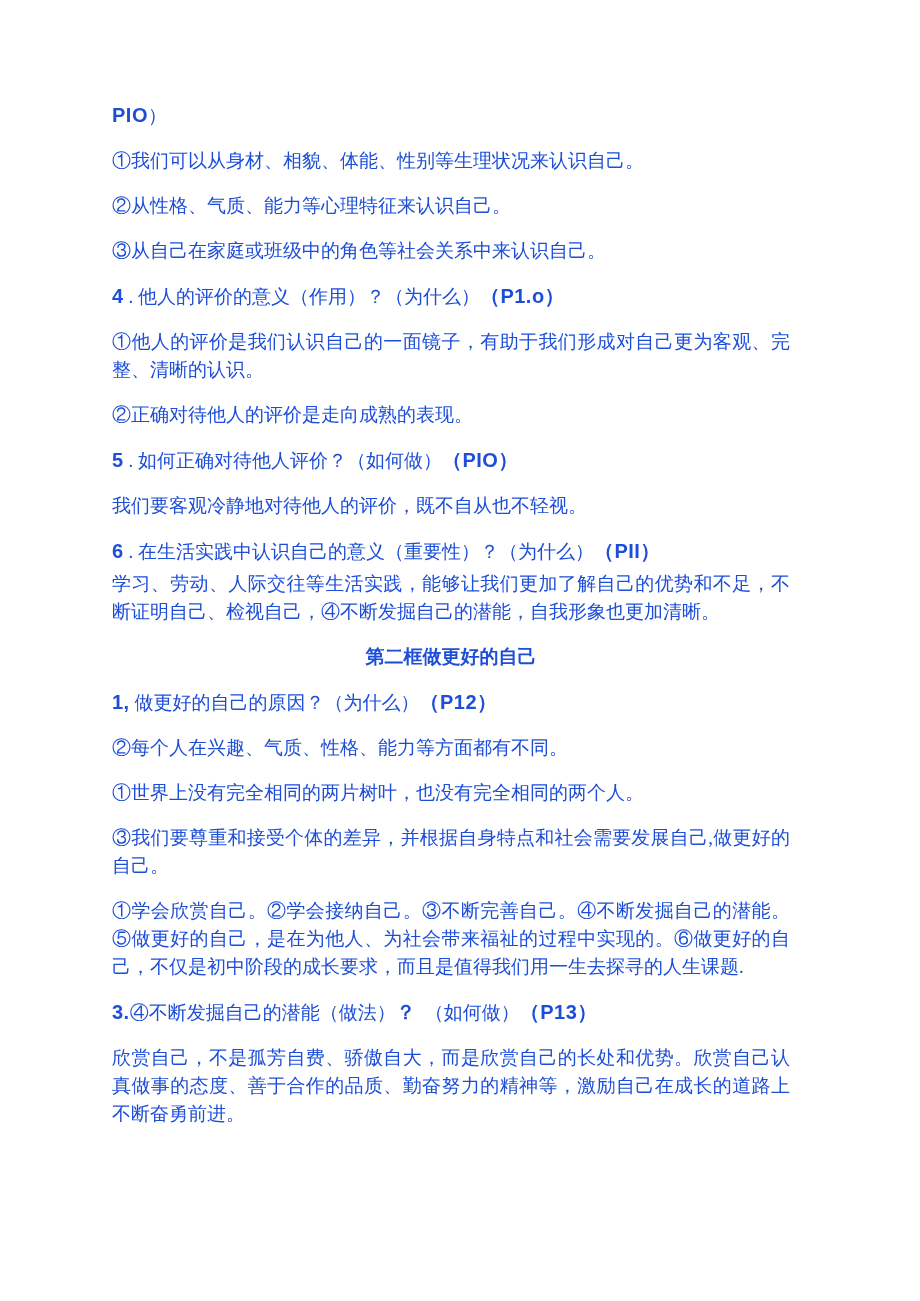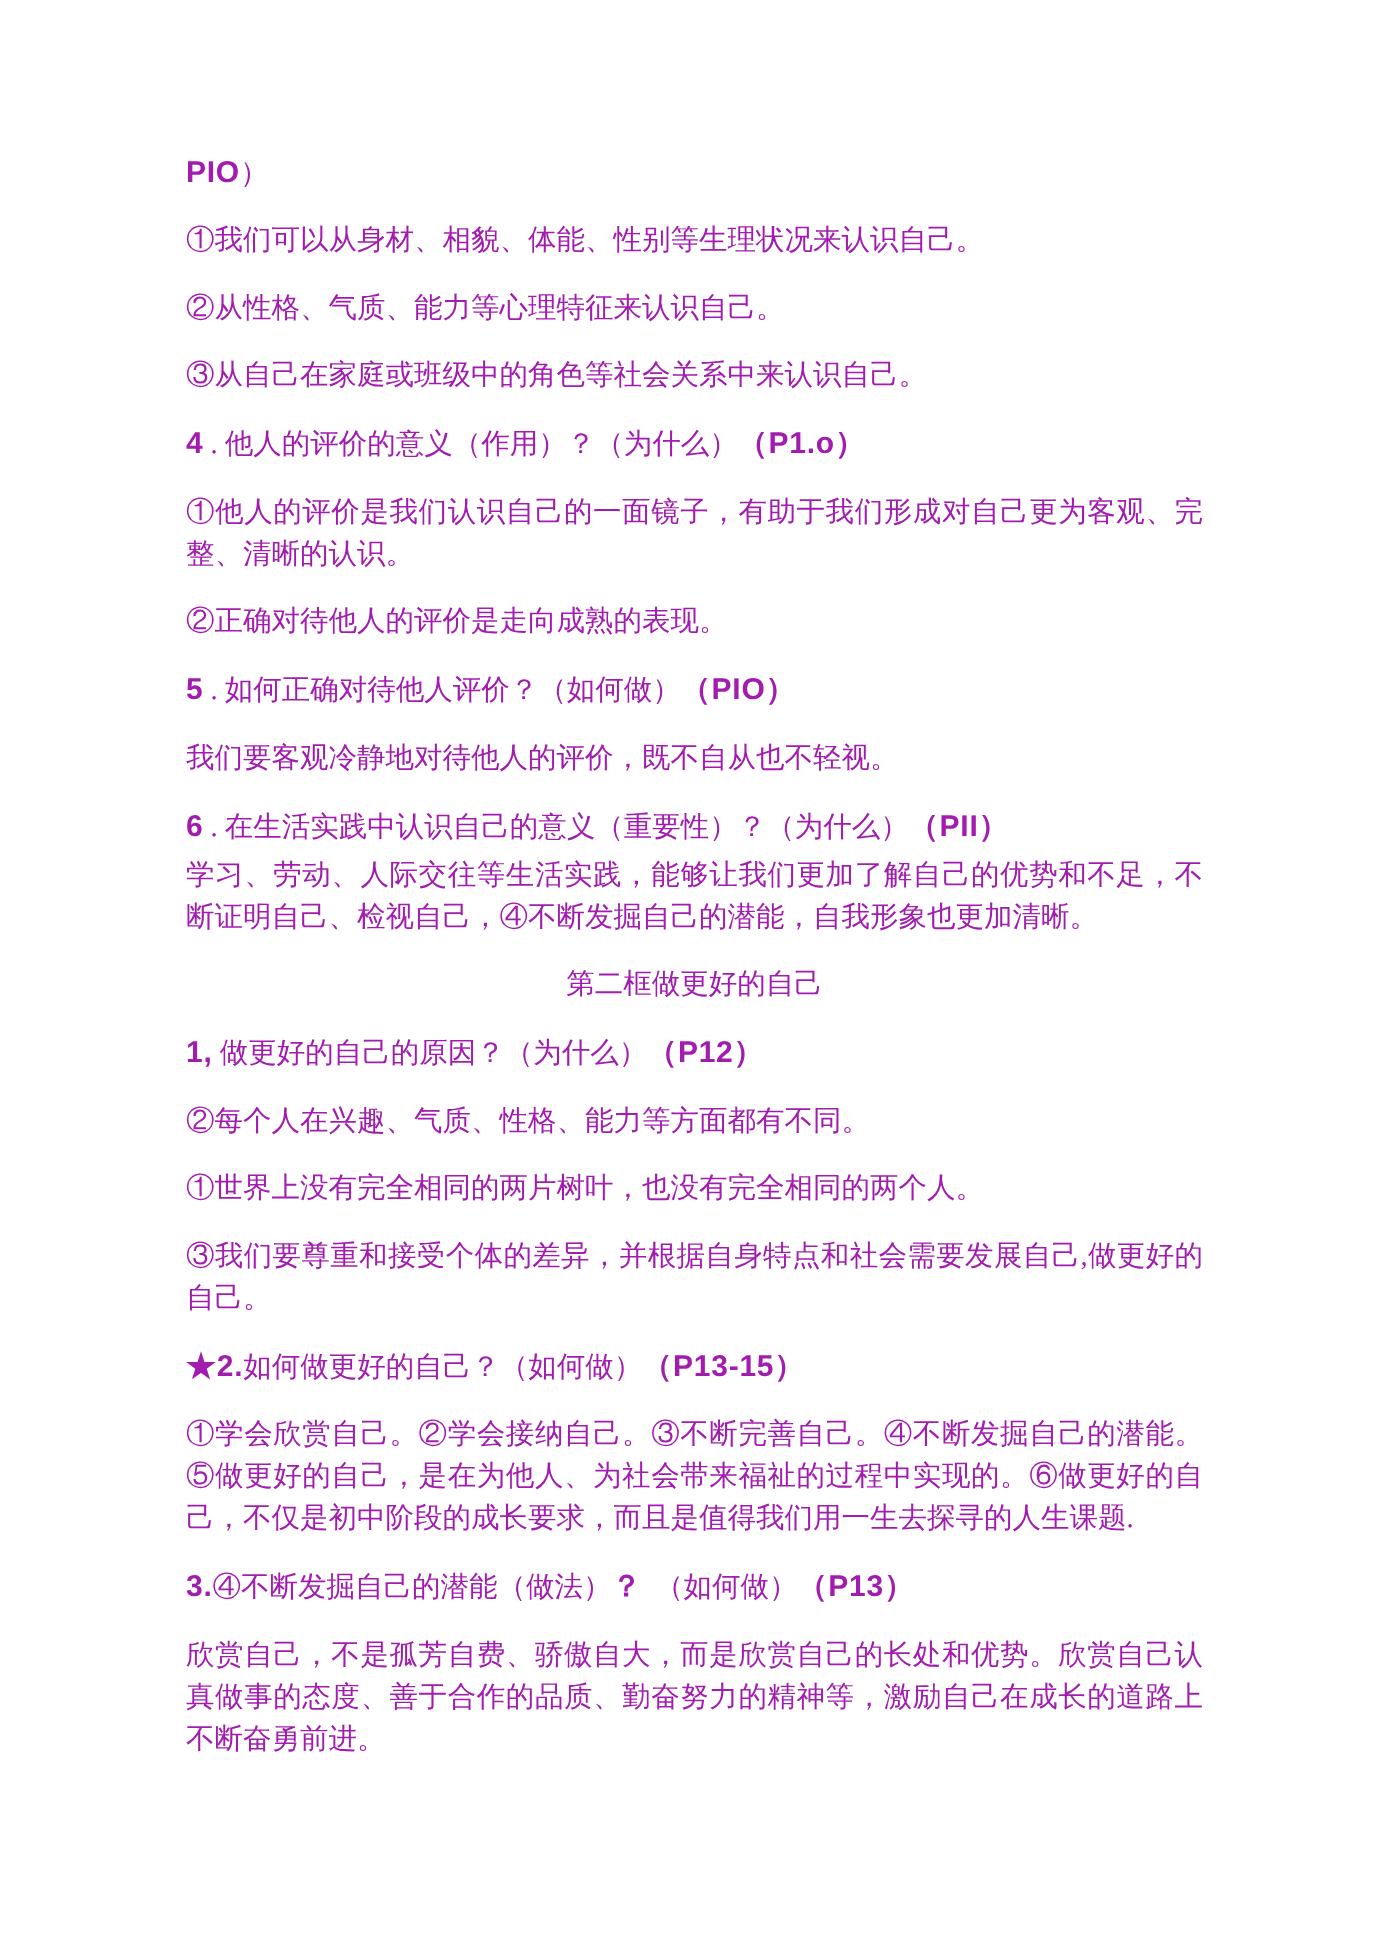--- a/index.html
+++ b/index.html
@@ -10,40 +10,40 @@
   .page {
     position: relative;
     width: 920px;
     height: 1301px;
     background: #ffffff;
     overflow: hidden;
     color: #1a1a1a;
   }
   .doc {
     position: absolute;
-    left: 124px;
+    left: 112px;
     top: 101px;
     width: 678px;
     font-family: "Liberation Serif", serif;
     font-size: 19px;
     line-height: 28px;
-    color: #a21caf;
+    color: #1d4ed8;
     text-align: justify;
   }
   .blk {
     margin: 0 0 17px 0;
     font-weight: 400;
   }
   .blk.tight {
     margin-bottom: 4px;
   }
   .section-title {
     text-align: center;
     margin: 12px 0 17px 0;
-    font-weight: 400;
+    font-weight: 700;
   }
   .num, .ref {
     font-family: "Liberation Sans", sans-serif;
     font-weight: 700;
     font-size: 20px;
     letter-spacing: 0.5px;
   }
   .boldq {
     font-weight: 700;
     font-size: 20px;
@@ -78,21 +78,20 @@
     <p class="blk">学习、劳动、人际交往等生活实践，能够让我们更加了解自己的优势和不足，不断证明自己、检视自己，④不断发掘自己的潜能，自我形象也更加清晰。</p>
 
     <p class="blk section-title">第二框做更好的自己</p>
 
     <p class="blk"><span class="num">1,</span><span> 做更好的自己的原因？（为什么）</span><span class="ref">（P12）</span></p>
 
     <p class="blk">②每个人在兴趣、气质、性格、能力等方面都有不同。</p>
     <p class="blk">①世界上没有完全相同的两片树叶，也没有完全相同的两个人。</p>
     <p class="blk">③我们要尊重和接受个体的差异，并根据自身特点和社会需要发展自己,做更好的自己。</p>
 
-    <p class="blk"><span class="num">★2.</span><span>如何做更好的自己？（如何做）</span><span class="ref">（P13-15）</span></p>
 
     <p class="blk">①学会欣赏自己。②学会接纳自己。③不断完善自己。④不断发掘自己的潜能。⑤做更好的自己，是在为他人、为社会带来福祉的过程中实现的。⑥做更好的自己，不仅是初中阶段的成长要求，而且是值得我们用一生去探寻的人生课题.</p>
 
     <p class="blk"><span class="num">3.</span><span>④不断发掘自己的潜能（做法）</span><span class="boldq">？</span><span class="gap-left">（如何做）</span><span class="ref">（P13）</span></p>
 
     <p class="blk">欣赏自己，不是孤芳自费、骄傲自大，而是欣赏自己的长处和优势。欣赏自己认真做事的态度、善于合作的品质、勤奋努力的精神等，激励自己在成长的道路上不断奋勇前进。</p>
 
   </div>
 </div>
 

